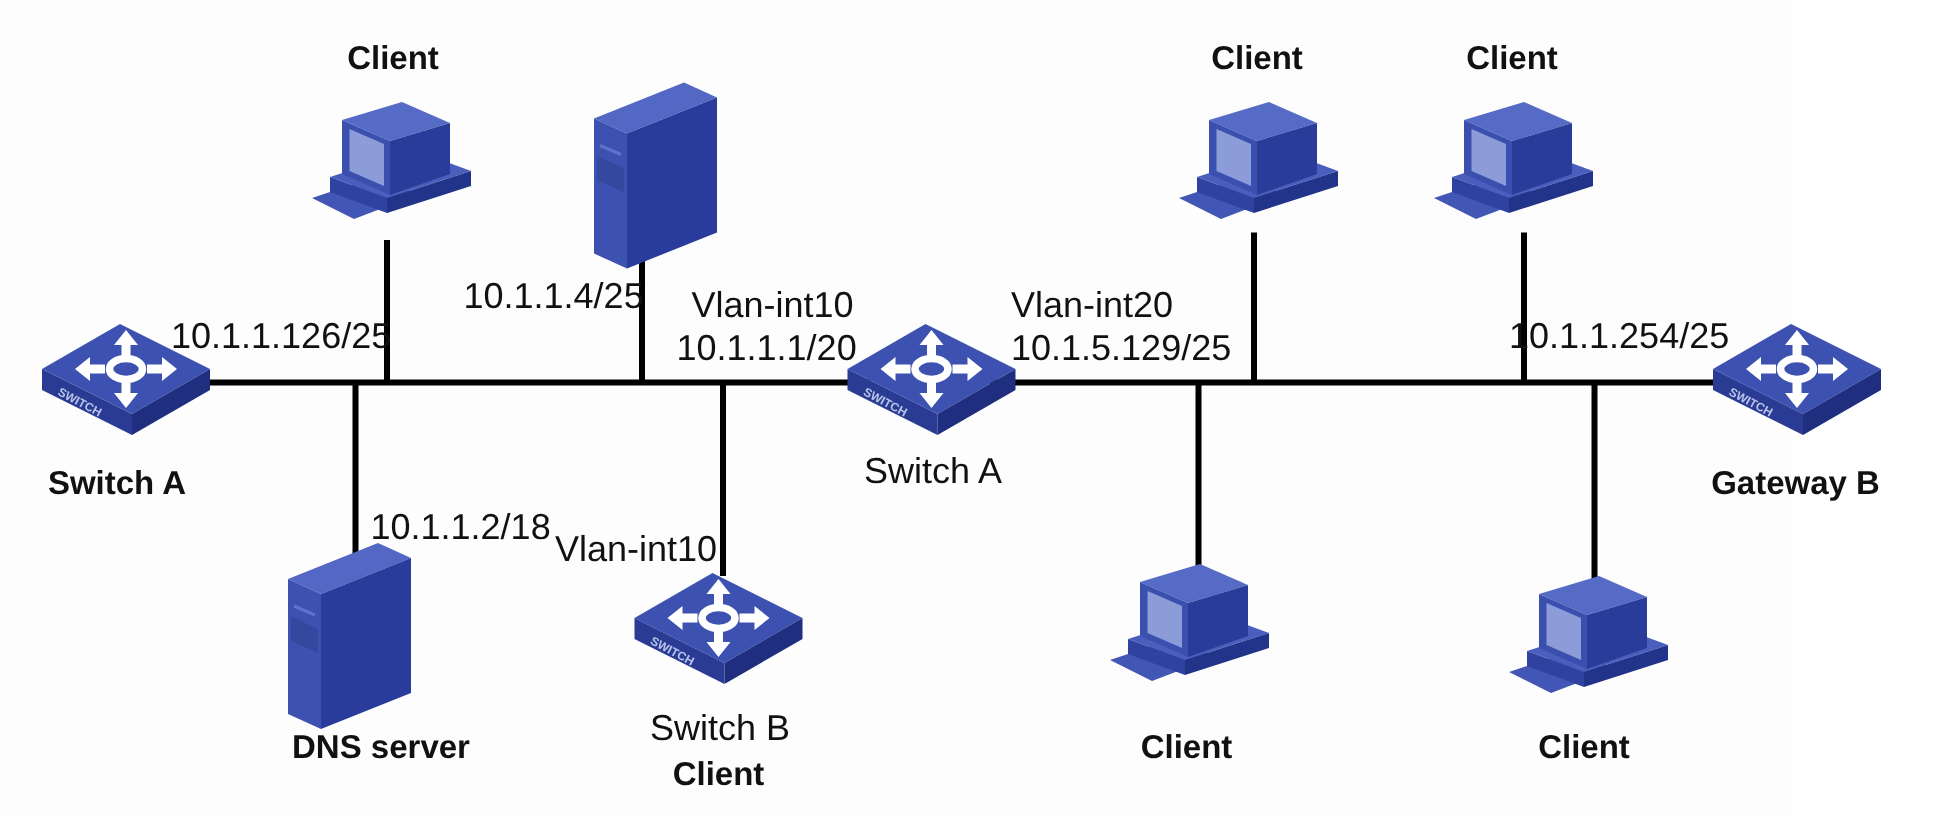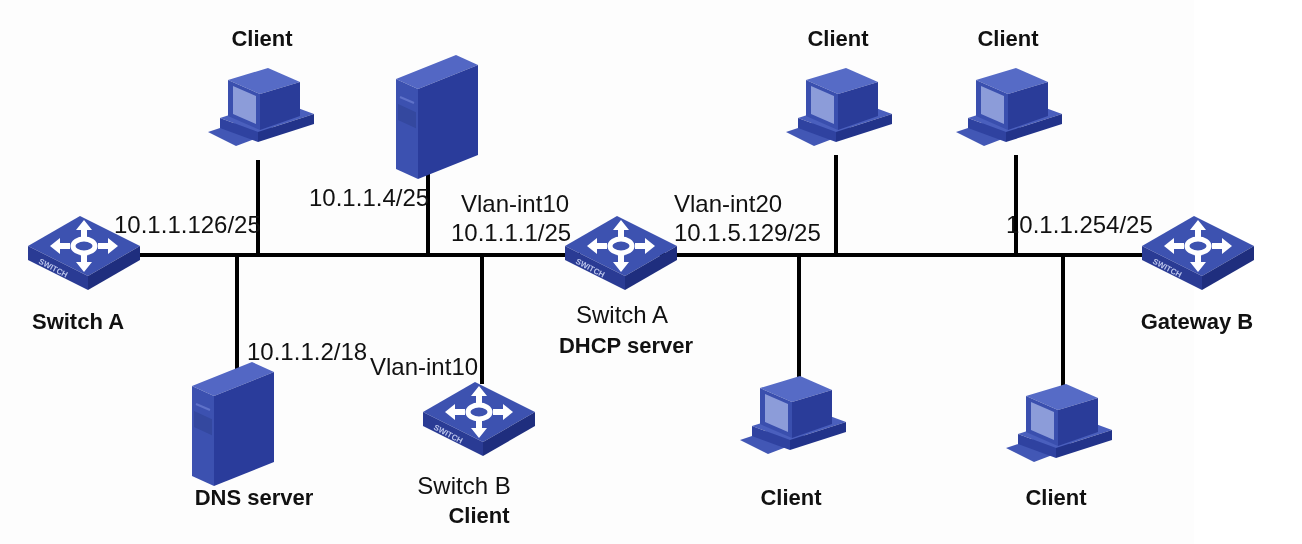--- a/index.html
+++ b/index.html
@@ -79,29 +79,28 @@
     <use href="#srv" x="396" y="55"></use>
     <use href="#srv" x="192" y="362"></use>
   </svg>
 
   <div class="lbl bold ctr" style="left:262px; top:28px;">Client</div>
   <div class="lbl bold ctr" style="left:838px; top:28px;">Client</div>
   <div class="lbl bold ctr" style="left:1008px; top:28px;">Client</div>
   <div class="lbl bold ctr" style="left:78px; top:311px;">Switch A</div>
   <div class="lbl bold ctr" style="left:1197px; top:311px;">Gateway B</div>
   <div class="lbl reg ctr" style="left:622px; top:303px;">Switch A</div>
-  <div class="lbl bold ctr" style="left:626px; top:335px;">DHCP server</div>
   <div class="lbl bold ctr" style="left:254px; top:487px;">DNS server</div>
-  <div class="lbl reg ctr" style="left:464px; top:474px;">Switch B</div>
+  <div class="lbl reg ctr" style="left:480px; top:474px;">Switch B</div>
   <div class="lbl bold ctr" style="left:479px; top:505px;">Client</div>
   <div class="lbl bold ctr" style="left:791px; top:487px;">Client</div>
   <div class="lbl bold ctr" style="left:1056px; top:487px;">Client</div>
 
   <div class="lbl reg" style="left:114px; top:213px;">10.1.1.126/25</div>
   <div class="lbl reg" style="left:309px; top:186px;">10.1.1.4/25</div>
   <div class="lbl reg" style="left:461px; top:192px;">Vlan-int10</div>
-  <div class="lbl reg" style="left:451px; top:221px;">10.1.1.1/25</div>
+  <div class="lbl reg" style="left:451px; top:221px;">10.1.1.1/20</div>
   <div class="lbl reg" style="left:674px; top:192px;">Vlan-int20</div>
   <div class="lbl reg" style="left:674px; top:221px;">10.1.5.129/25</div>
   <div class="lbl reg" style="left:1006px; top:213px;">10.1.1.254/25</div>
   <div class="lbl reg" style="left:247px; top:340px;">10.1.1.2/18</div>
   <div class="lbl reg" style="left:370px; top:355px;">Vlan-int10</div>
 </div>
 
 </body></html>

